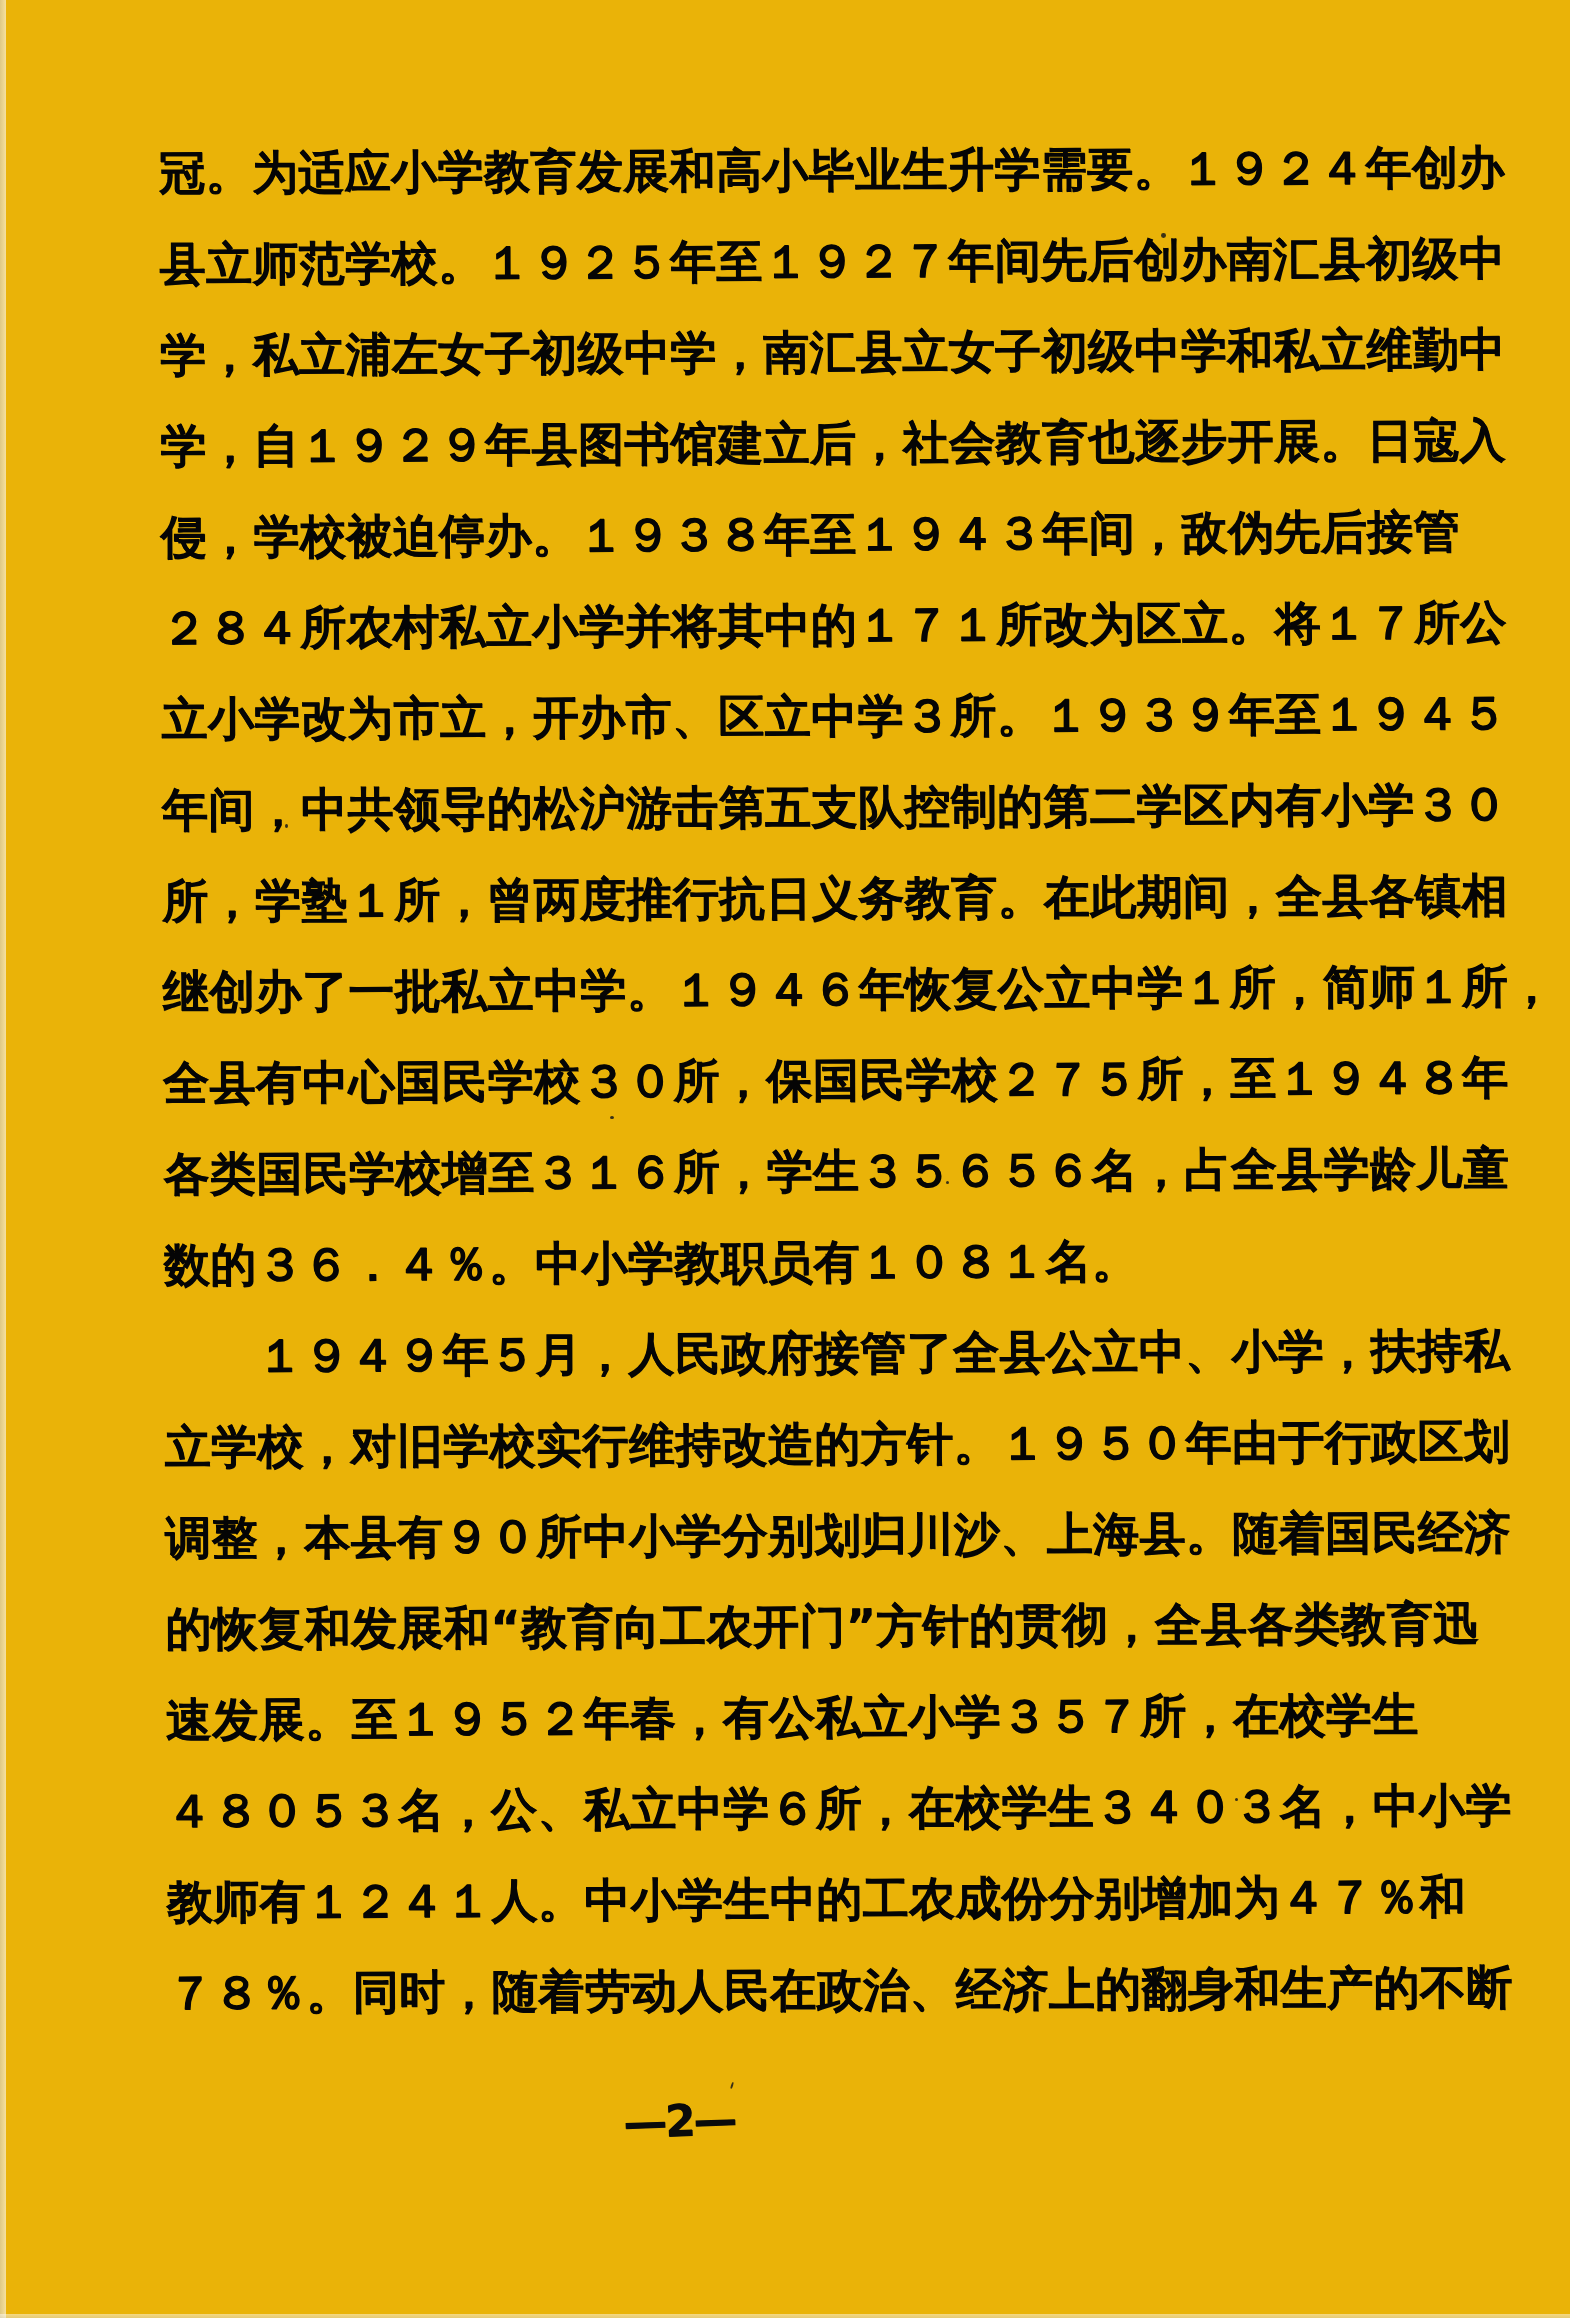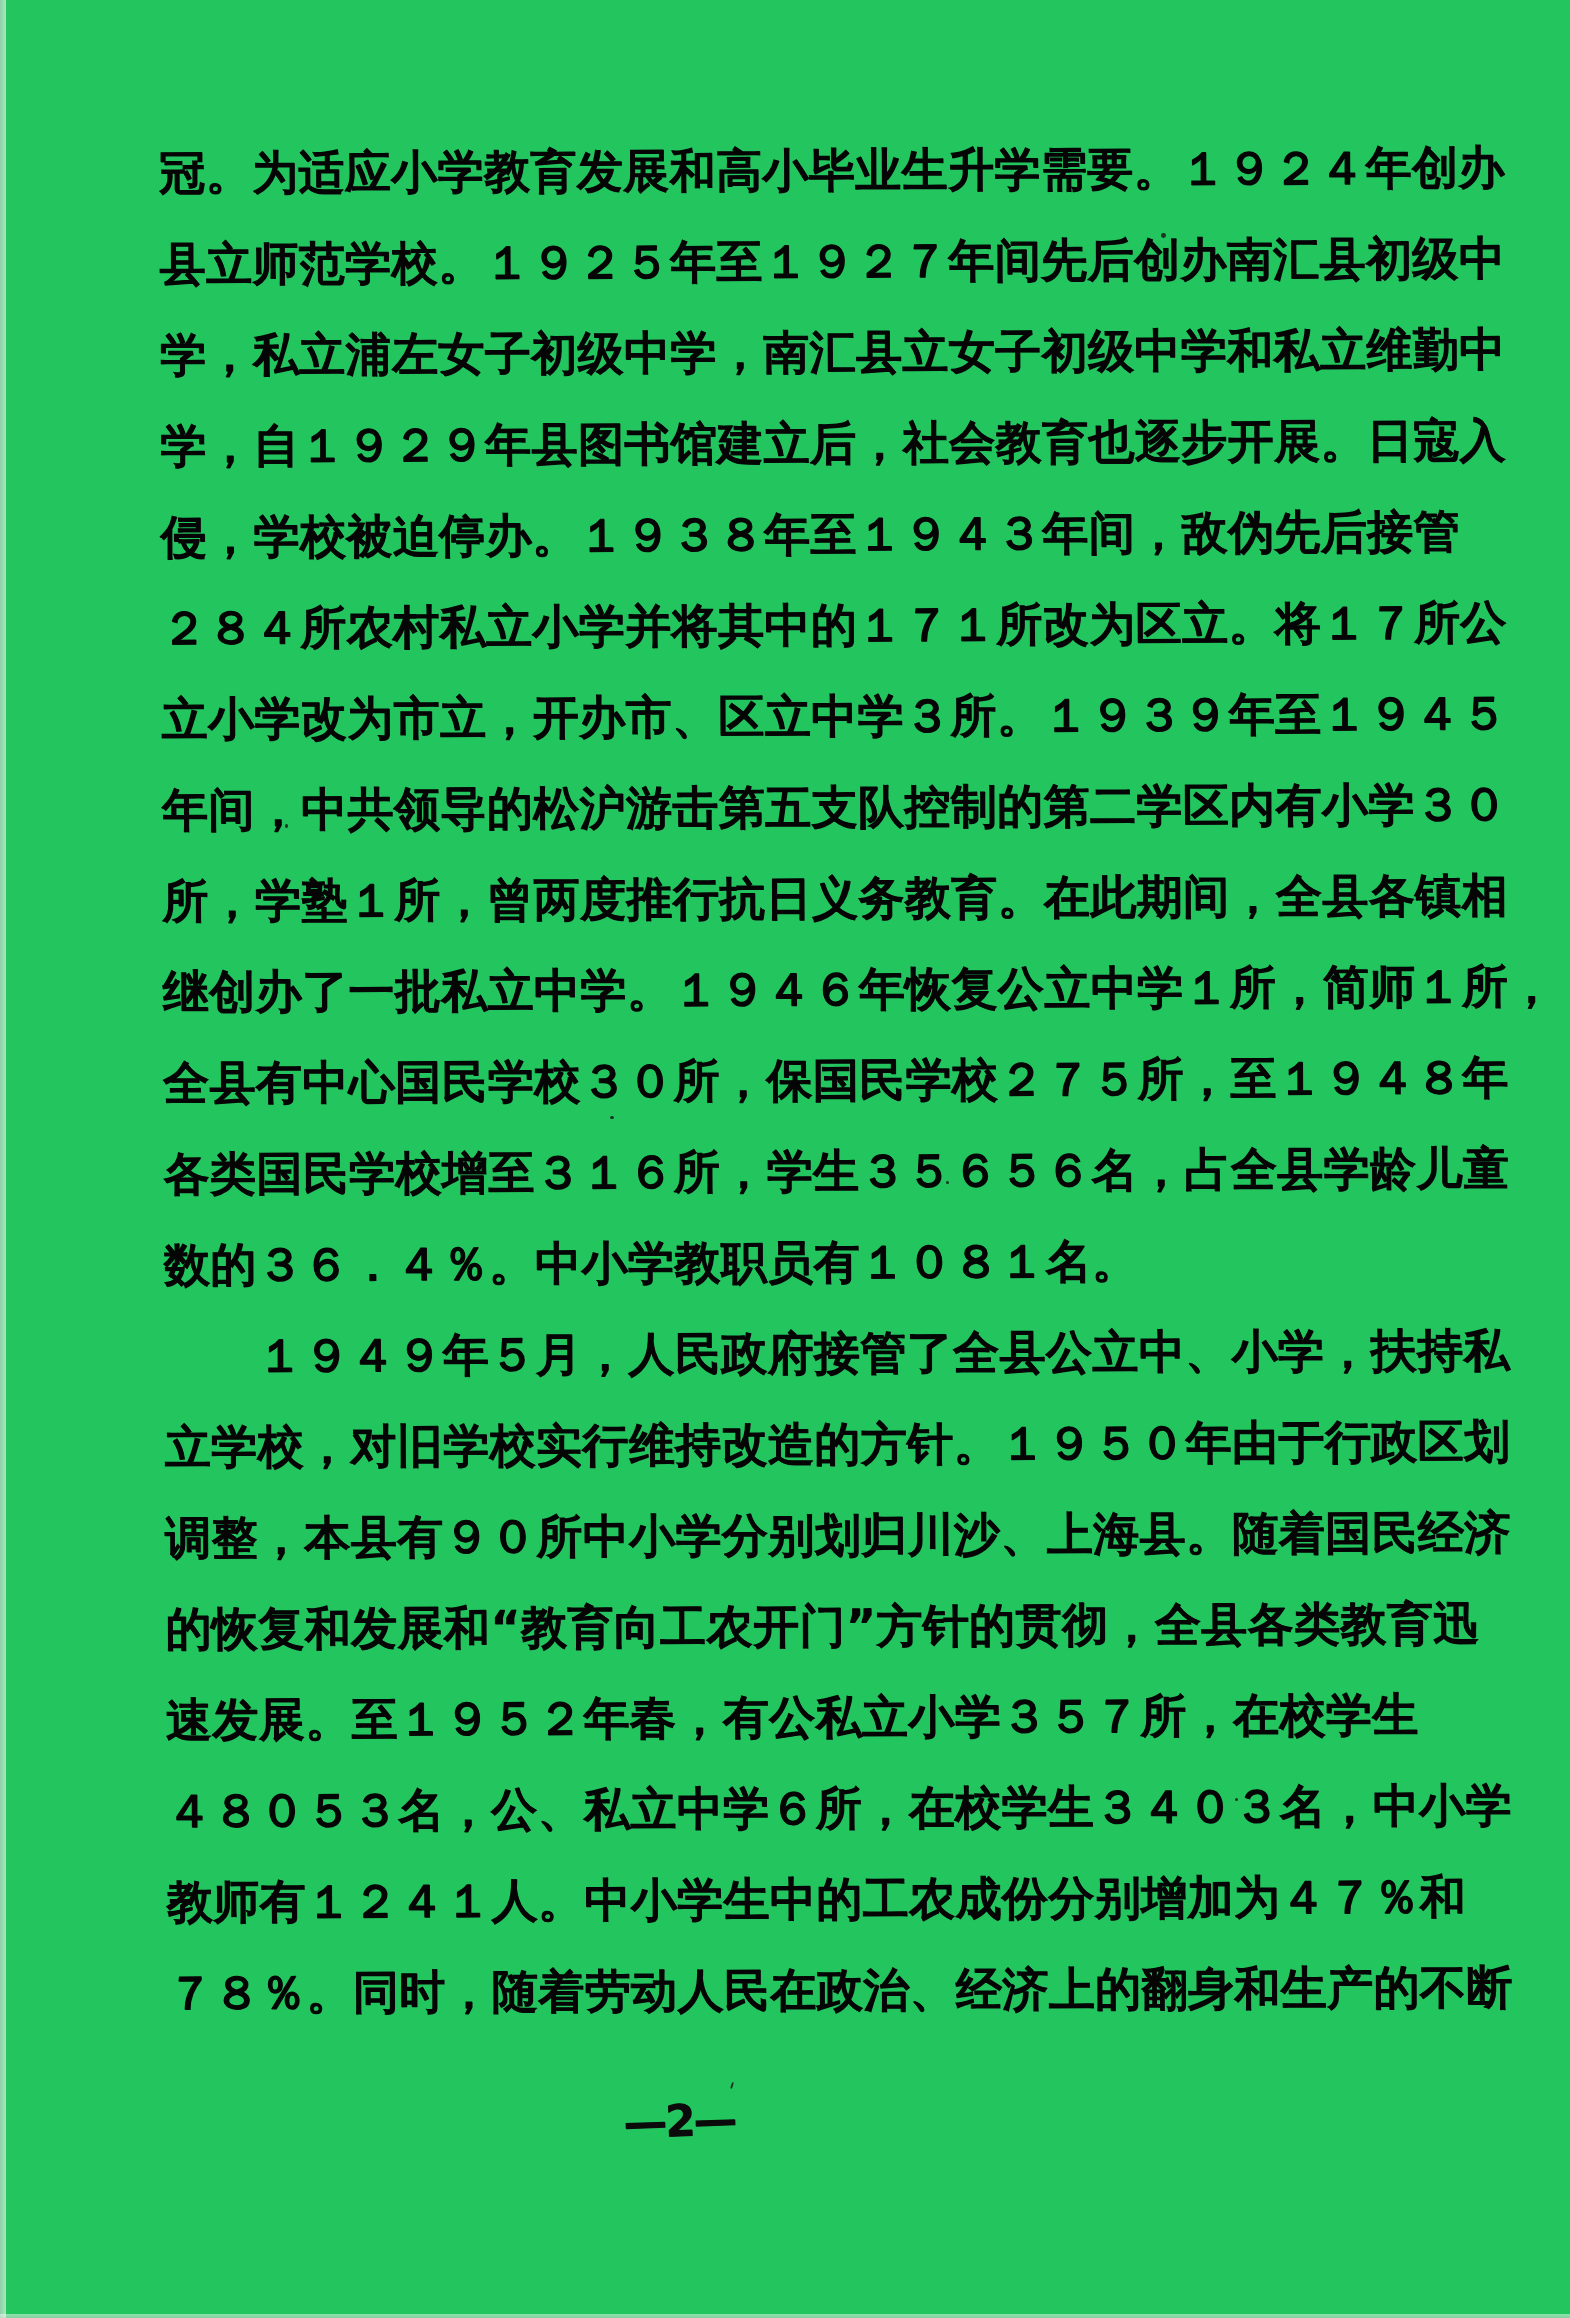--- a/index.html
+++ b/index.html
@@ -4,21 +4,21 @@
 <style>
   html, body {
     margin: 0;
     padding: 0;
     background: #e9e9e9;
   }
   .page {
     position: relative;
     width: 1570px;
     height: 2319px;
-    background: #22c55e;
+    background: #eab308;
     overflow: hidden;
     font-family: "DejaVu Sans", sans-serif;
   }
   
   .edge-left {
     position: absolute; left: 0; top: 0; width: 5.6px; height: 100%;
     background: linear-gradient(to right, #d6d6d6, #ffffff);
     opacity: .6;
   }
   .edge-bottom {

